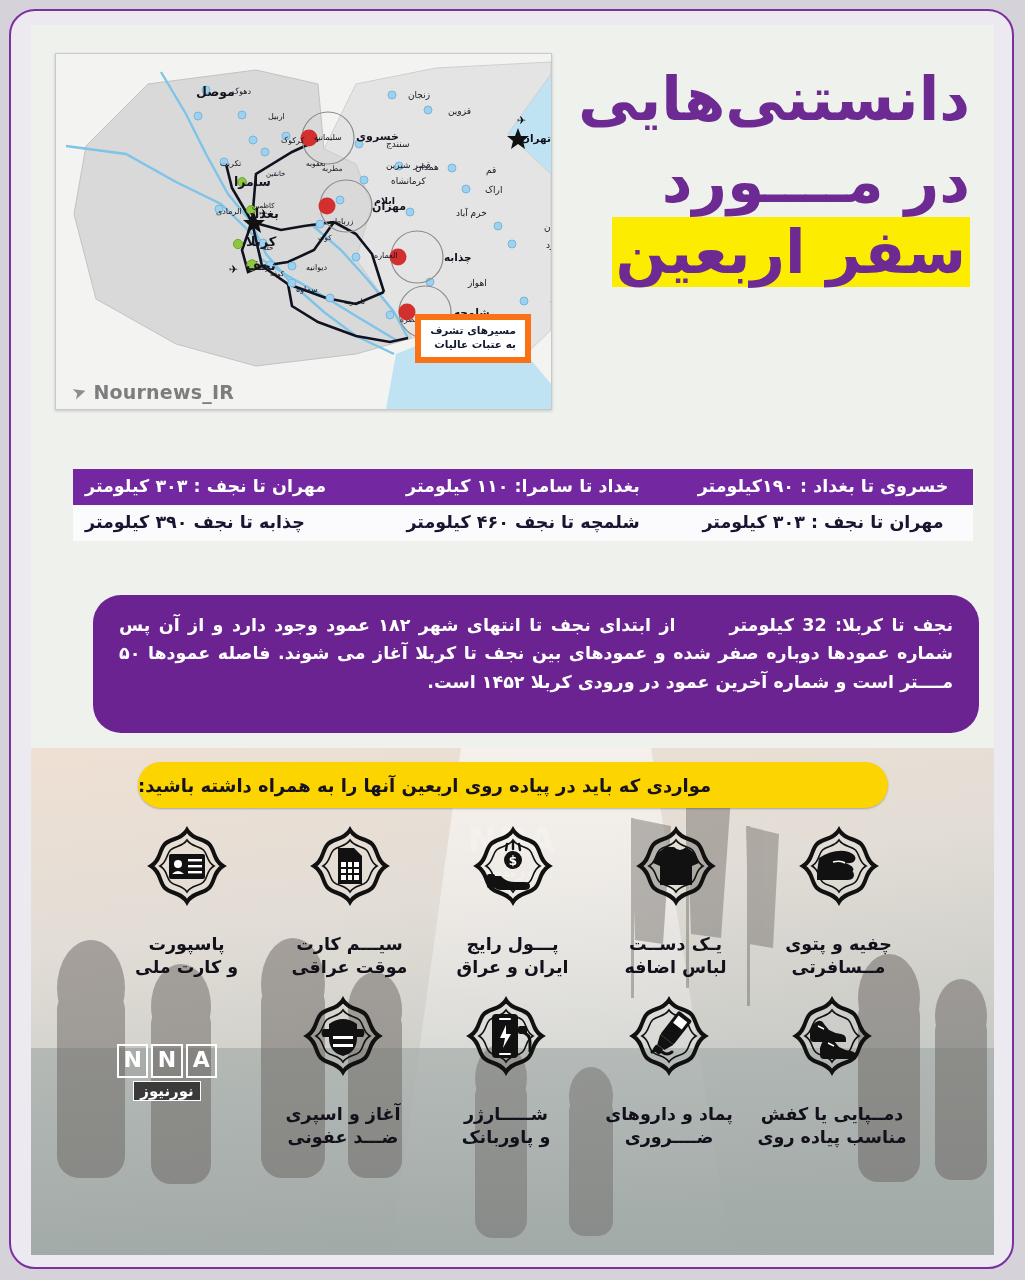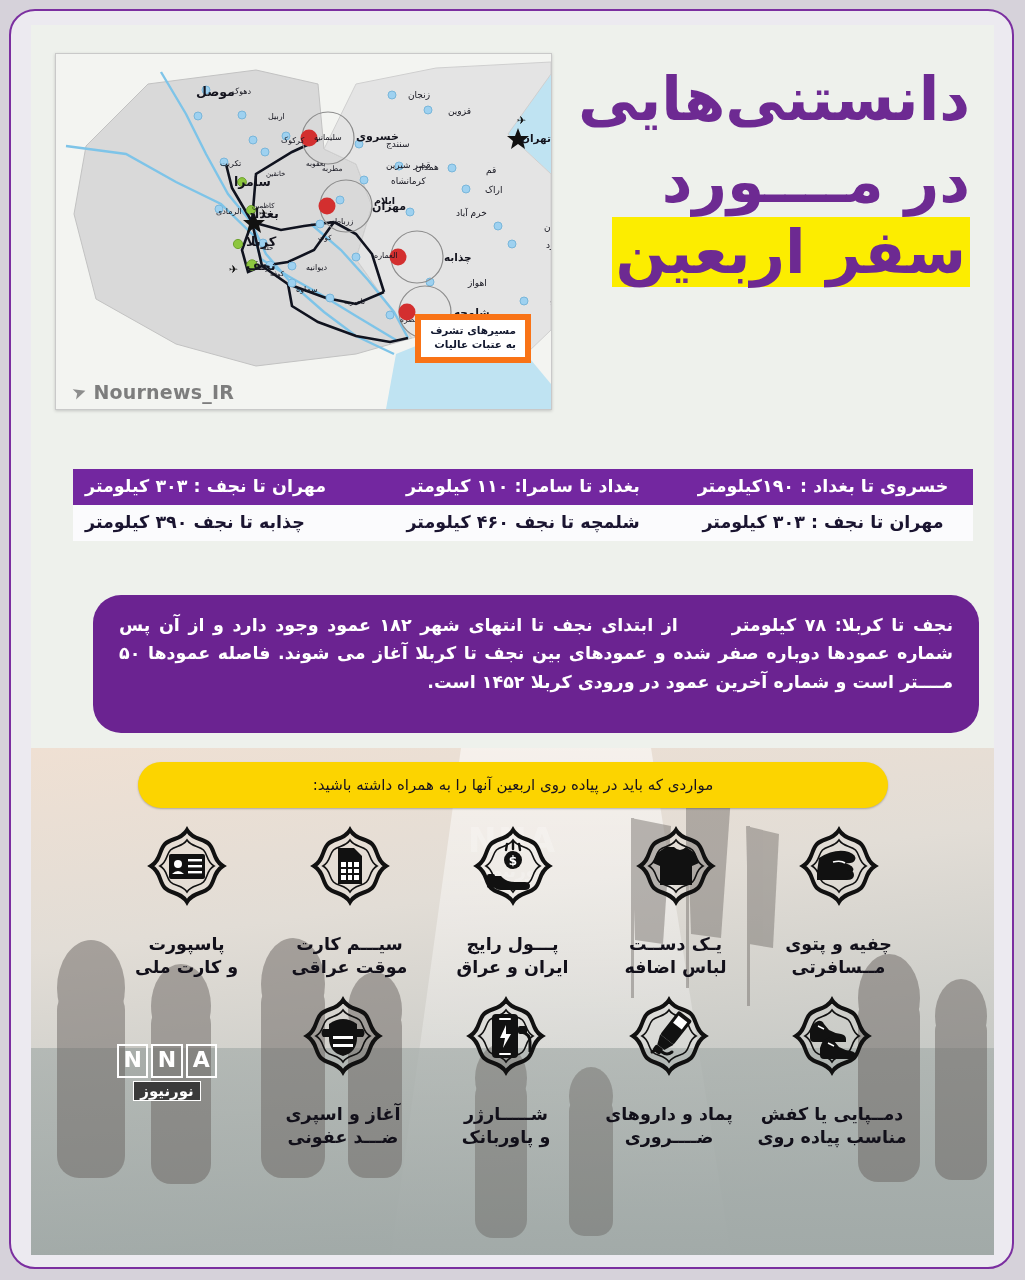--- a/index.html
+++ b/index.html
@@ -85,22 +85,22 @@
   .wm{
     position:absolute;left:50%;top:52px;transform:translateX(-50%);
     opacity:.24;text-align:center;pointer-events:none;
   }
   .wm-a{font-size:34px;font-weight:bold;color:#fff;letter-spacing:2px;direction:ltr;margin-top:20px;}
   .wm-b{font-size:17px;font-weight:bold;color:#fff;margin-top:1px;}
 
   .yellow-banner{
     position:absolute;left:107px;top:14px;width:750px;height:46px;
     background:#fcd400;border-radius:23px;
-    display:flex;align-items:center;justify-content:center;
-    font-size:15px;font-weight:normal;color:#17121f;
+    display:flex;align-items:center;justify-content:flex-end;
+    font-size:18px;font-weight:bold;color:#17121f;
     box-shadow:0 1px 2px rgba(0,0,0,.25);
   }
 
   .grid{position:absolute;left:0;top:78px;width:963px;}
   .grid-row{display:flex;flex-direction:row-reverse;justify-content:center;gap:0;}
   .grid-row.row2{margin-top:16px;padding-left:150px;box-sizing:border-box;}
   .cell{width:163px;display:flex;flex-direction:column;align-items:center;}
   .badge{width:100px;height:100px;position:relative;}
   .cell-label{
     margin-top:7px;font-size:17.5px;font-weight:bold;color:#12101a;
@@ -292,21 +292,21 @@
       </tr>
       <tr class="row-white">
         <td class="c-r">مهران تا نجف : ۳۰۳ کیلومتر</td>
         <td class="c-c">شلمچه تا نجف ۴۶۰ کیلومتر</td>
         <td class="c-l">چذابه تا نجف ۳۹۰ کیلومتر</td>
       </tr>
     </tbody>
   </table>
 
   <div class="note">
-    <span class="note-head">نجف تا کربلا: ۷۸ کیلومتر</span><span class="note-gap"></span><span>از ابتدای نجف تا انتهای شهر ۱۸۲ عمود وجود دارد و از آن پس شماره عمودها دوباره صفر شده و عمودهای بین نجف تا کربلا آغاز می شوند. فاصله عمودها ۵۰ مــــتر است و شماره آخرین عمود در ورودی کربلا ۱۴۵۲ است.</span>
+    <span class="note-head">نجف تا کربلا: 32 کیلومتر</span><span class="note-gap"></span><span>از ابتدای نجف تا انتهای شهر ۱۸۲ عمود وجود دارد و از آن پس شماره عمودها دوباره صفر شده و عمودهای بین نجف تا کربلا آغاز می شوند. فاصله عمودها ۵۰ مــــتر است و شماره آخرین عمود در ورودی کربلا ۱۴۵۲ است.</span>
   </div>
 
   <div class="photo-band">
     <svg class="photo-bg" width="963" height="507" viewBox="0 0 963 507">
       <defs>
         <linearGradient id="sky" x1="0" y1="0" x2="0.25" y2="1">
           <stop offset="0%" stop-color="#efe0d3"></stop>
           <stop offset="38%" stop-color="#e2ddd6"></stop>
           <stop offset="100%" stop-color="#b9bfbd"></stop>
         </linearGradient>

